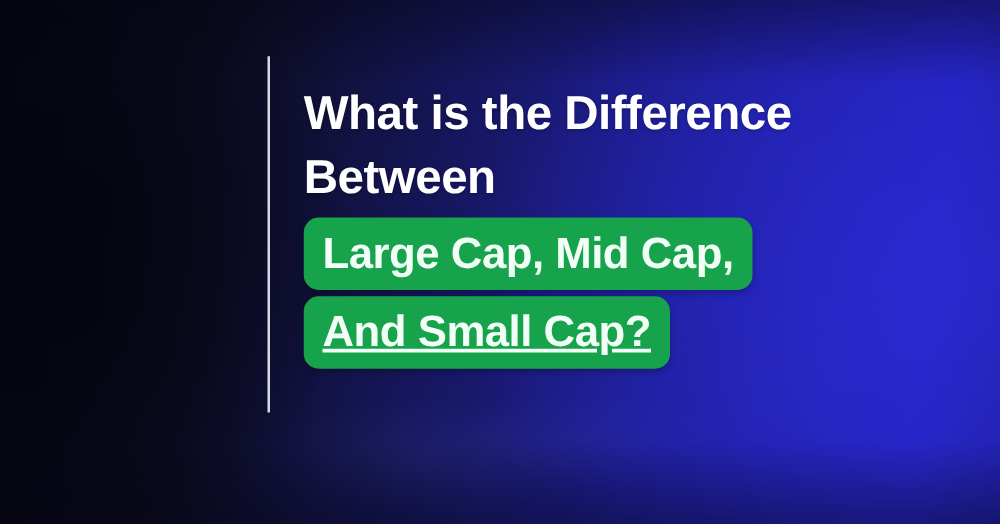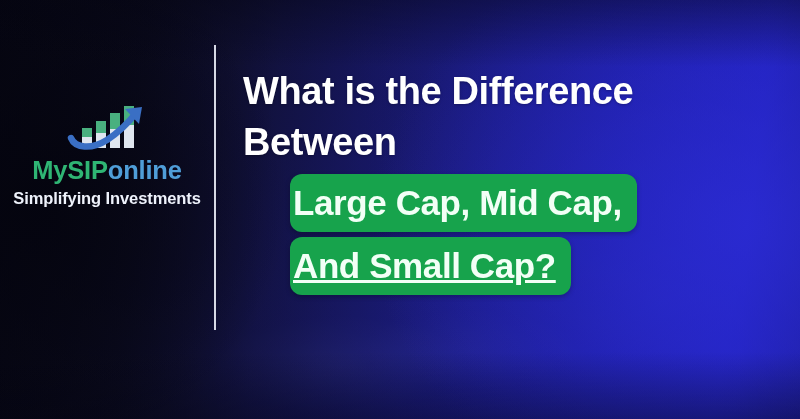--- a/index.html
+++ b/index.html
@@ -83,62 +83,35 @@
     letter-spacing:-.4px;white-space:nowrap;
     text-shadow:0 1px 3px rgba(0,0,0,.28);
   }
   .hl-hi-wrap{margin-top:6px;}
   .hl-hi{
     display:inline-block;
     background:#17a34c;
     color:#f2fff6;
     font-size:35px;font-weight:bold;line-height:1;
     letter-spacing:-.4px;white-space:nowrap;
-    padding:11px 15px 12px 3px;
+    padding:11px 15px 12px 15px;
     border-radius:12px;
     box-shadow:0 2px 5px rgba(0,0,0,.25);
-    margin-left:47px;
   }
   .hl-hi.second{margin-top:5px;text-decoration:underline;}
 </style>
 </head>
 <body>
 
 <div class="banner">
 
   <div class="bg-photo"></div>
   <div class="bg-tint"></div>
   <div class="bg-vignette"></div>
 
-  <div class="logo-block">
-
-    <svg class="logo-mark" viewBox="0 0 84 52">
-
-      <rect x="17" y="28" width="10" height="20" fill="#dfe6ef"></rect>
-      <rect x="17" y="28" width="10" height="9" fill="#49b07f"></rect>
-
-      <rect x="31" y="21" width="10" height="27" fill="#dfe6ef"></rect>
-      <rect x="31" y="21" width="10" height="12" fill="#49b07f"></rect>
-
-      <rect x="45" y="13" width="10" height="35" fill="#dfe6ef"></rect>
-      <rect x="45" y="13" width="10" height="16" fill="#49b07f"></rect>
-
-      <rect x="59" y="6" width="10" height="42" fill="#dfe6ef"></rect>
-      <rect x="59" y="6" width="10" height="19" fill="#49b07f"></rect>
-
-      <path d="M6 38 C 10 48, 26 50, 42 40 C 54 32, 64 22, 71 13" fill="none" stroke="#3a6fc4" stroke-width="6.5" stroke-linecap="round"></path>
-      <path d="M60 9 L77 7 L74 24 Z" fill="#3a6fc4"></path>
-    </svg>
-
-    <div class="logo-word">
-      <span class="seg-a">MySIP</span><span class="seg-b">online</span>
-    </div>
-
-    <div class="logo-tag">Simplifying Investments</div>
-  </div>
 
   <div class="divider"></div>
 
   <div class="headline">
     <div class="hl-line">What is the Difference</div>
     <div class="hl-line">Between</div>
 
     <div class="hl-hi-wrap">
       <div><span class="hl-hi">Large Cap, Mid Cap,</span></div>
       <div><span class="hl-hi second">And Small Cap?</span></div>

